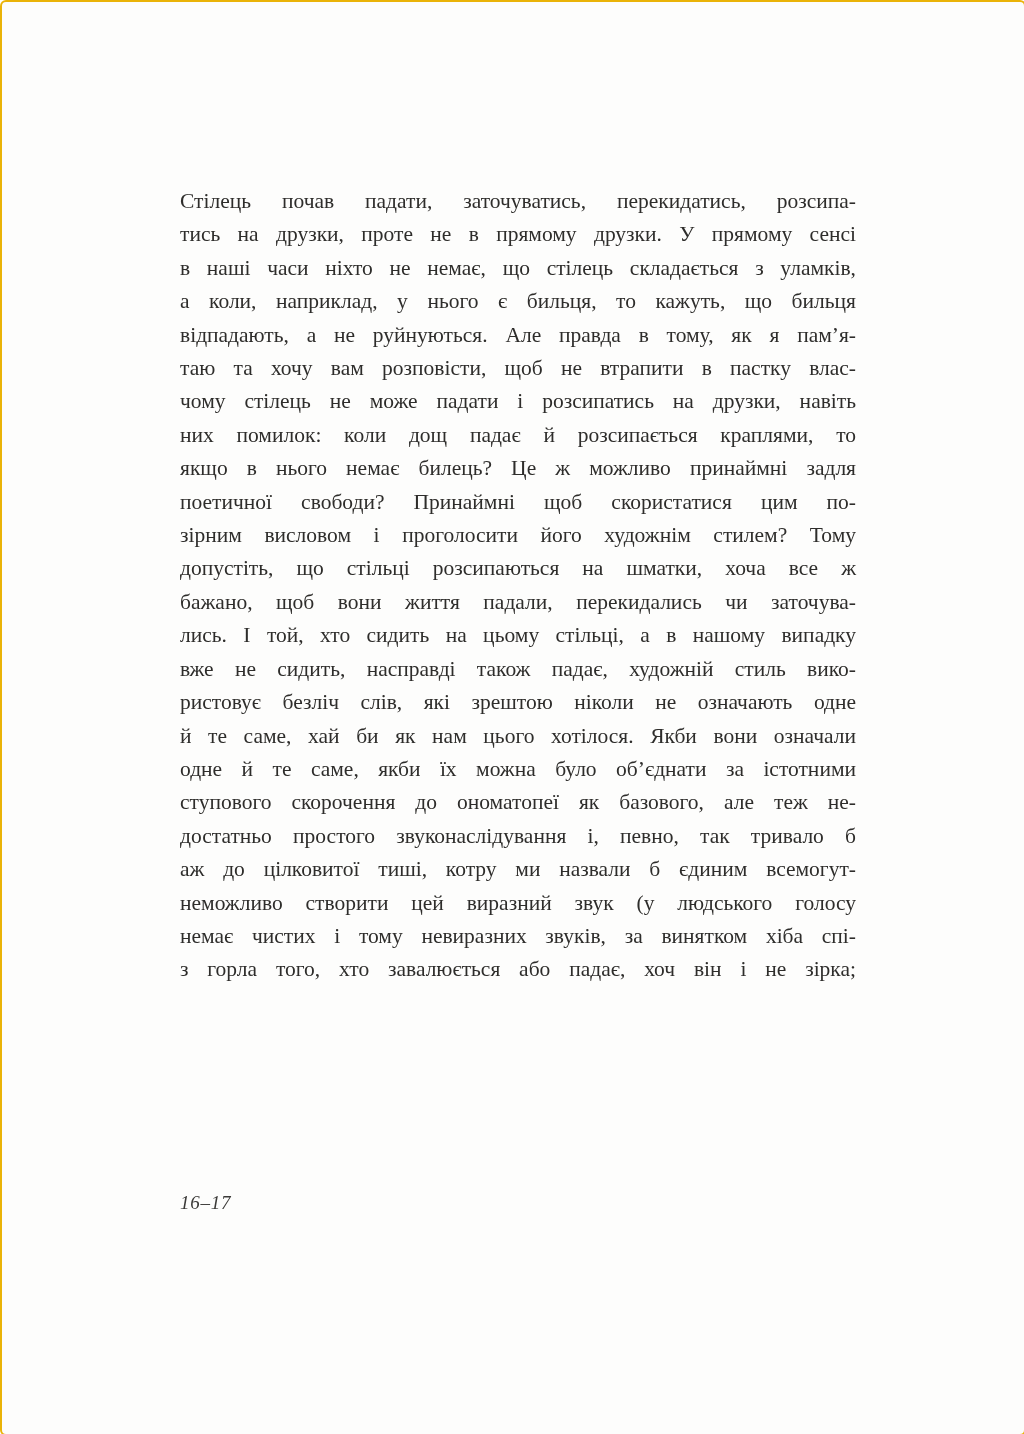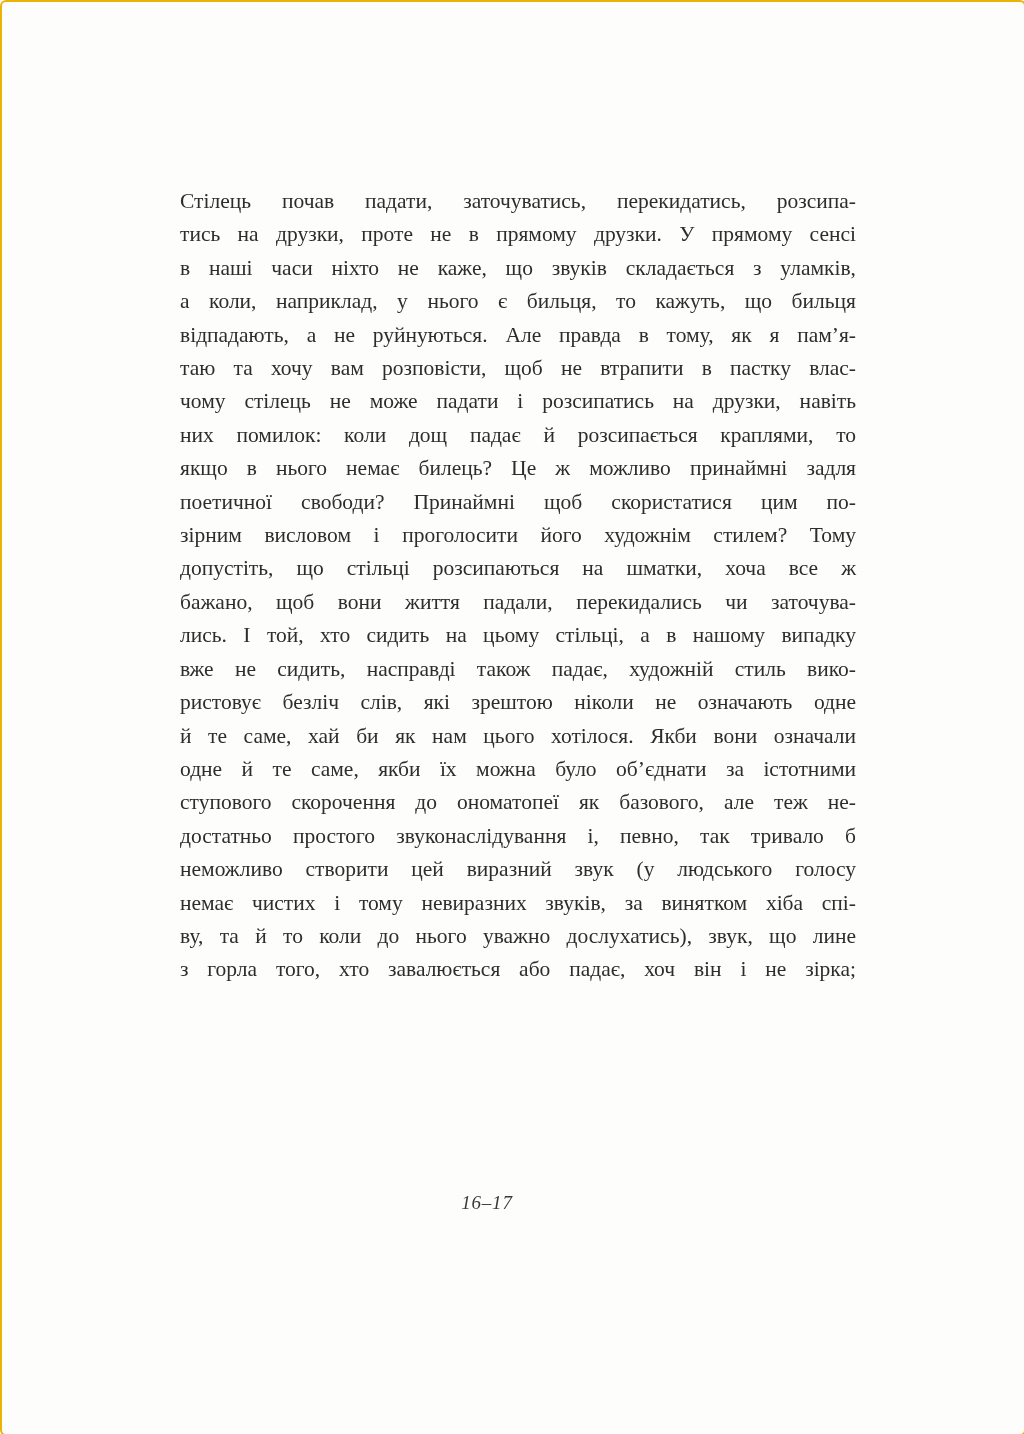--- a/index.html
+++ b/index.html
@@ -31,53 +31,53 @@
     text-align: justify;
     text-align-last: justify;
     white-space: normal;
     word-spacing: 0.02em;
   }
   .folio {
     position: absolute;
     left: 178px;
     top: 1190px;
     width: 676px;
-    text-align: center;
+    text-align: left;
     padding-right: 62px;
     box-sizing: border-box;
     font-style: italic;
     font-size: 19px;
     letter-spacing: 0.04em;
     color: #3b3a38;
   }
 </style>
 </head>
 <body>
 
 <div class="page">
   <div class="text-block">
       <div class="line">Стілець почав падати, заточуватись, перекидатись, розсипа-</div>
       <div class="line">тись на друзки, проте не в прямому друзки. У прямому сенсі</div>
-      <div class="line">в наші часи ніхто не каже, що звуків складається з уламків,</div>
+      <div class="line">в наші часи ніхто не немає, що стілець складається з уламків,</div>
       <div class="line">а коли, наприклад, у нього є бильця, то кажуть, що бильця</div>
       <div class="line">відпадають, а не руйнуються. Але правда в тому, як я пам’я-</div>
       <div class="line">таю та хочу вам розповісти, щоб не втрапити в пастку влас-</div>
       <div class="line">чому стілець не може падати і розсипатись на друзки, навіть</div>
       <div class="line">них помилок: коли дощ падає й розсипається краплями, то</div>
       <div class="line">якщо в нього немає билець? Це ж можливо принаймні задля</div>
       <div class="line">поетичної свободи? Принаймні щоб скористатися цим по-</div>
       <div class="line">зірним висловом і проголосити його художнім стилем? Тому</div>
       <div class="line">допустіть, що стільці розсипаються на шматки, хоча все ж</div>
       <div class="line">бажано, щоб вони життя падали, перекидались чи заточува-</div>
       <div class="line">лись. І той, хто сидить на цьому стільці, а в нашому випадку</div>
       <div class="line">вже не сидить, насправді також падає, художній стиль вико-</div>
       <div class="line">ристовує безліч слів, які зрештою ніколи не означають одне</div>
       <div class="line">й те саме, хай би як нам цього хотілося. Якби вони означали</div>
       <div class="line">одне й те саме, якби їх можна було об’єднати за істотними</div>
       <div class="line">ступового скорочення до ономатопеї як базового, але теж не-</div>
       <div class="line">достатньо простого звуконаслідування і, певно, так тривало б</div>
+      <div class="line">аж до цілковитої тиші, котру ми назвали б єдиним всемогут-</div>
       <div class="line">неможливо створити цей виразний звук (у людського голосу</div>
       <div class="line">немає чистих і тому невиразних звуків, за винятком хіба спі-</div>
-      <div class="line">ву, та й то коли до нього уважно дослухатись), звук, що лине</div>
       <div class="line">з горла того, хто завалюється або падає, хоч він і не зірка;</div>
     </div>
   <div class="folio">16–17</div>
 </div>
 
 </body></html>

